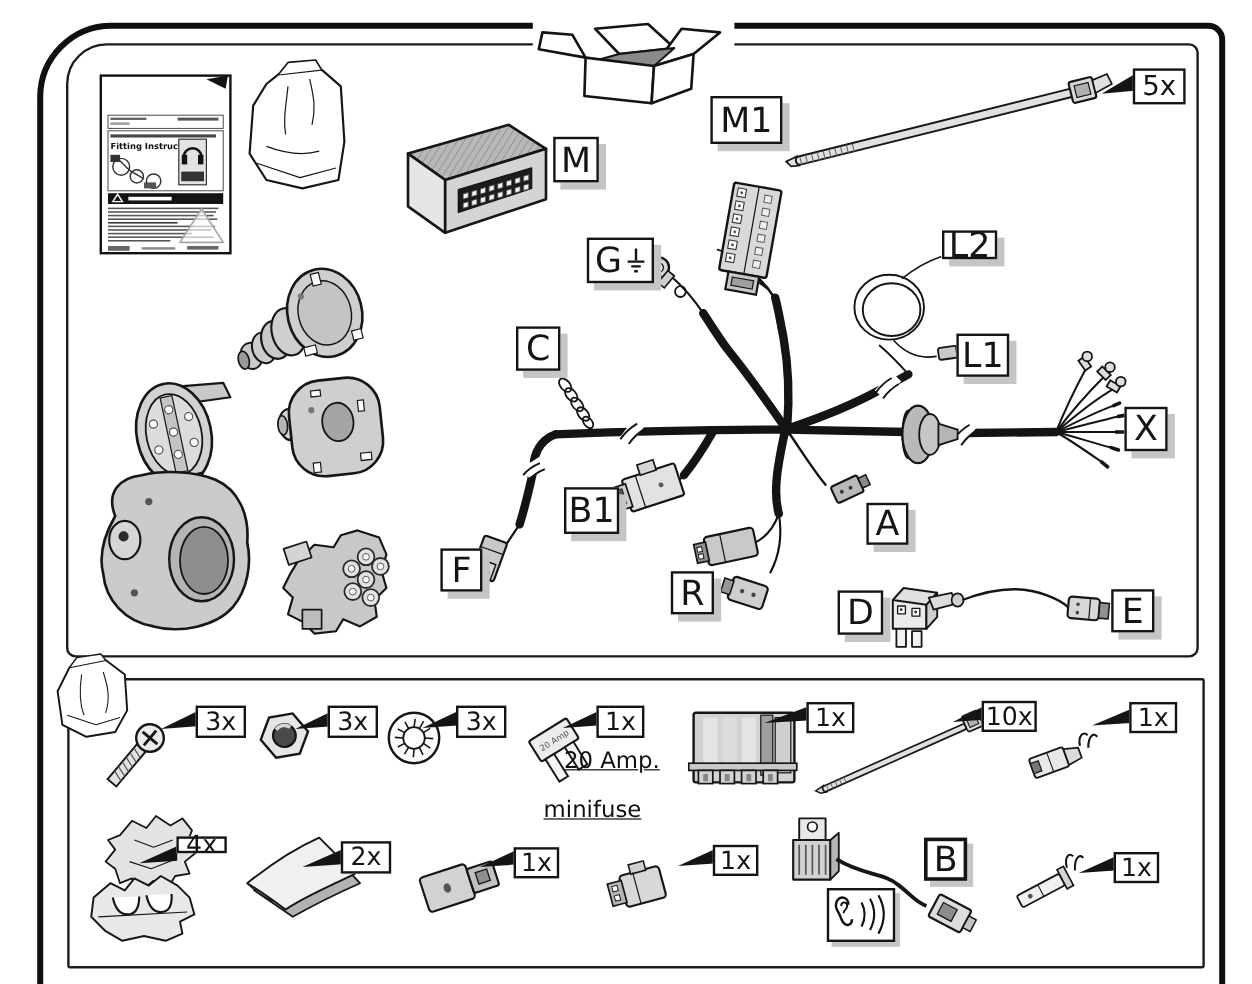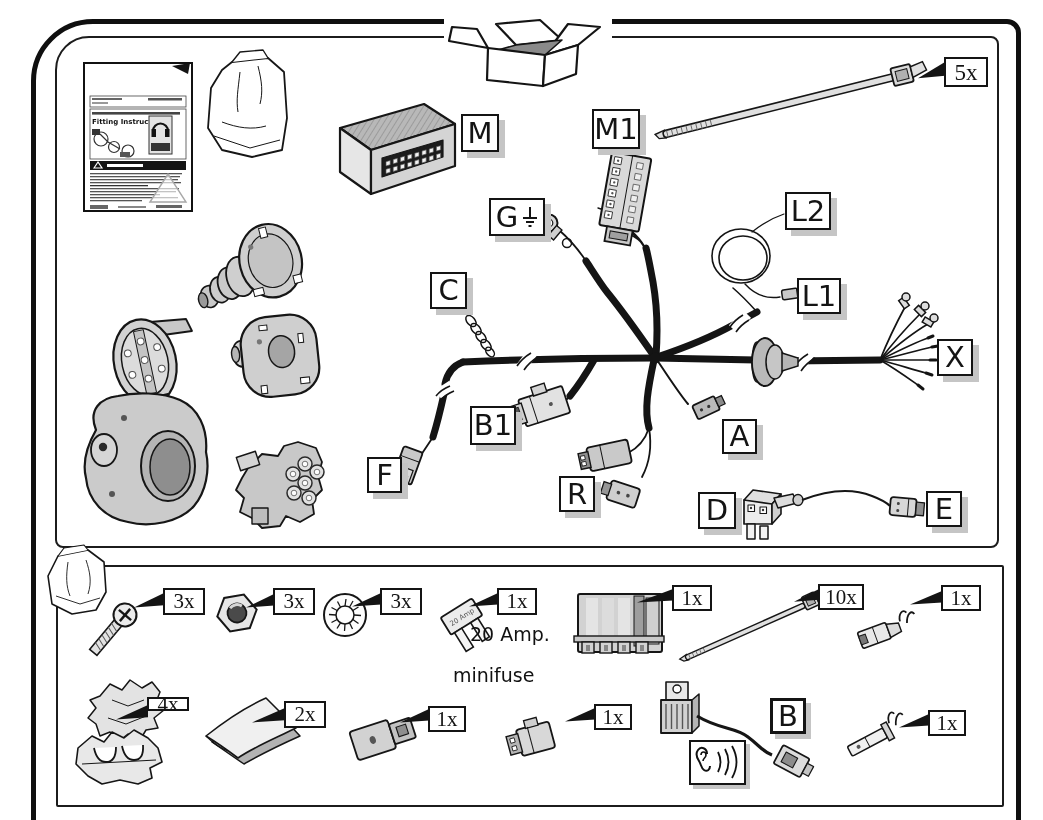--- a/index.html
+++ b/index.html
@@ -10,24 +10,24 @@
   .panel{position:absolute;border:2.5px solid #1c1c1c;z-index:2;background:transparent;}
   .panel-top{left:55px;top:36px;width:940px;height:508px;border-radius:34px 8px 8px 8px;}
   .panel-bottom{left:56px;top:565px;width:944px;height:238px;border-radius:2px;}
   .art{position:absolute;left:0;top:0;z-index:3;}
   .lbl{position:absolute;z-index:5;background:#fff;border:2.5px solid #141414;
        display:flex;align-items:center;justify-content:center;gap:4px;
        font-size:29px;line-height:1;box-shadow:6px 6px 0 #c5c5c5;box-sizing:border-box;}
   .lbl-b{border-width:3.5px;box-shadow:5px 5px 0 #c5c5c5;}
   .qty{position:absolute;z-index:5;background:#fff;border:2px solid #141414;
        display:flex;align-items:center;justify-content:center;
-       font-size:21px;line-height:1;box-sizing:border-box;font-family:Liberation Serif, serif;}
+       font-size:21px;line-height:1;box-sizing:border-box;}
   .wedge{position:absolute;z-index:4;background:#141414;
        clip-path:polygon(0 85%,100% 0,100% 72%);}
-  .note{position:absolute;z-index:5;font-size:19px;line-height:1.2;color:#111;}
+  .note{position:absolute;z-index:5;font-size:19px;line-height:1.2;color:#111;text-decoration:underline;}
   .icon-box{position:absolute;z-index:5;background:#fff;border:2px solid #141414;
        box-shadow:4px 4px 0 #c5c5c5;box-sizing:border-box;}
 </style>
 </head>
 <body>
 
 <div class="page">
 
   <div class="outer-border"></div>
   <div class="panel panel-top"></div>
@@ -576,36 +576,36 @@
       <rect x="886" y="726.5" width="6" height="18" fill="#d5d5d5" stroke-width="1.4"></rect>
       <path d="M 894 729 C 896 720 902 718 903 723" stroke-width="1.7"></path>
       <path d="M 899 734 C 903 725 909 723 910 728" stroke-width="1.7"></path>
       <line x1="866" y1="730" x2="866" y2="741" stroke-width="0.9"></line>
     </g>
   </svg>
 
   <div class="lbl" style="left:461px;top:114px;width:38px;height:38px">
       <span>M</span>
     </div>
-  <div class="lbl" style="left:592px;top:109px;width:48px;height:40px">
+  <div class="lbl" style="left:592px;top:80px;width:60px;height:40px">
       <span>M1</span>
     </div>
   <div class="lbl" style="left:489px;top:198px;width:56px;height:38px">
     <span>G</span>
     <svg width="16" height="22" viewBox="0 0 16 22">
       <line x1="8" y1="1" x2="8" y2="11" stroke="#141414" stroke-width="2"></line>
       <line x1="1" y1="12" x2="15" y2="12" stroke="#141414" stroke-width="2"></line>
       <line x1="4" y1="16" x2="12" y2="16" stroke="#141414" stroke-width="2"></line>
       <line x1="6.5" y1="20" x2="9.5" y2="20" stroke="#141414" stroke-width="2"></line>
     </svg>
   </div>
   <div class="lbl" style="left:430px;top:272px;width:37px;height:37px">
       <span>C</span>
     </div>
-  <div class="lbl" style="left:785px;top:192px;width:46px;height:38px">
+  <div class="lbl" style="left:785px;top:192px;width:46px;height:24px">
       <span>L2</span>
     </div>
   <div class="lbl" style="left:797px;top:278px;width:44px;height:36px">
       <span>L1</span>
     </div>
   <div class="lbl" style="left:937px;top:339px;width:36px;height:37px">
       <span>X</span>
     </div>
   <div class="lbl" style="left:470px;top:406px;width:46px;height:39px">
       <span>B1</span>

